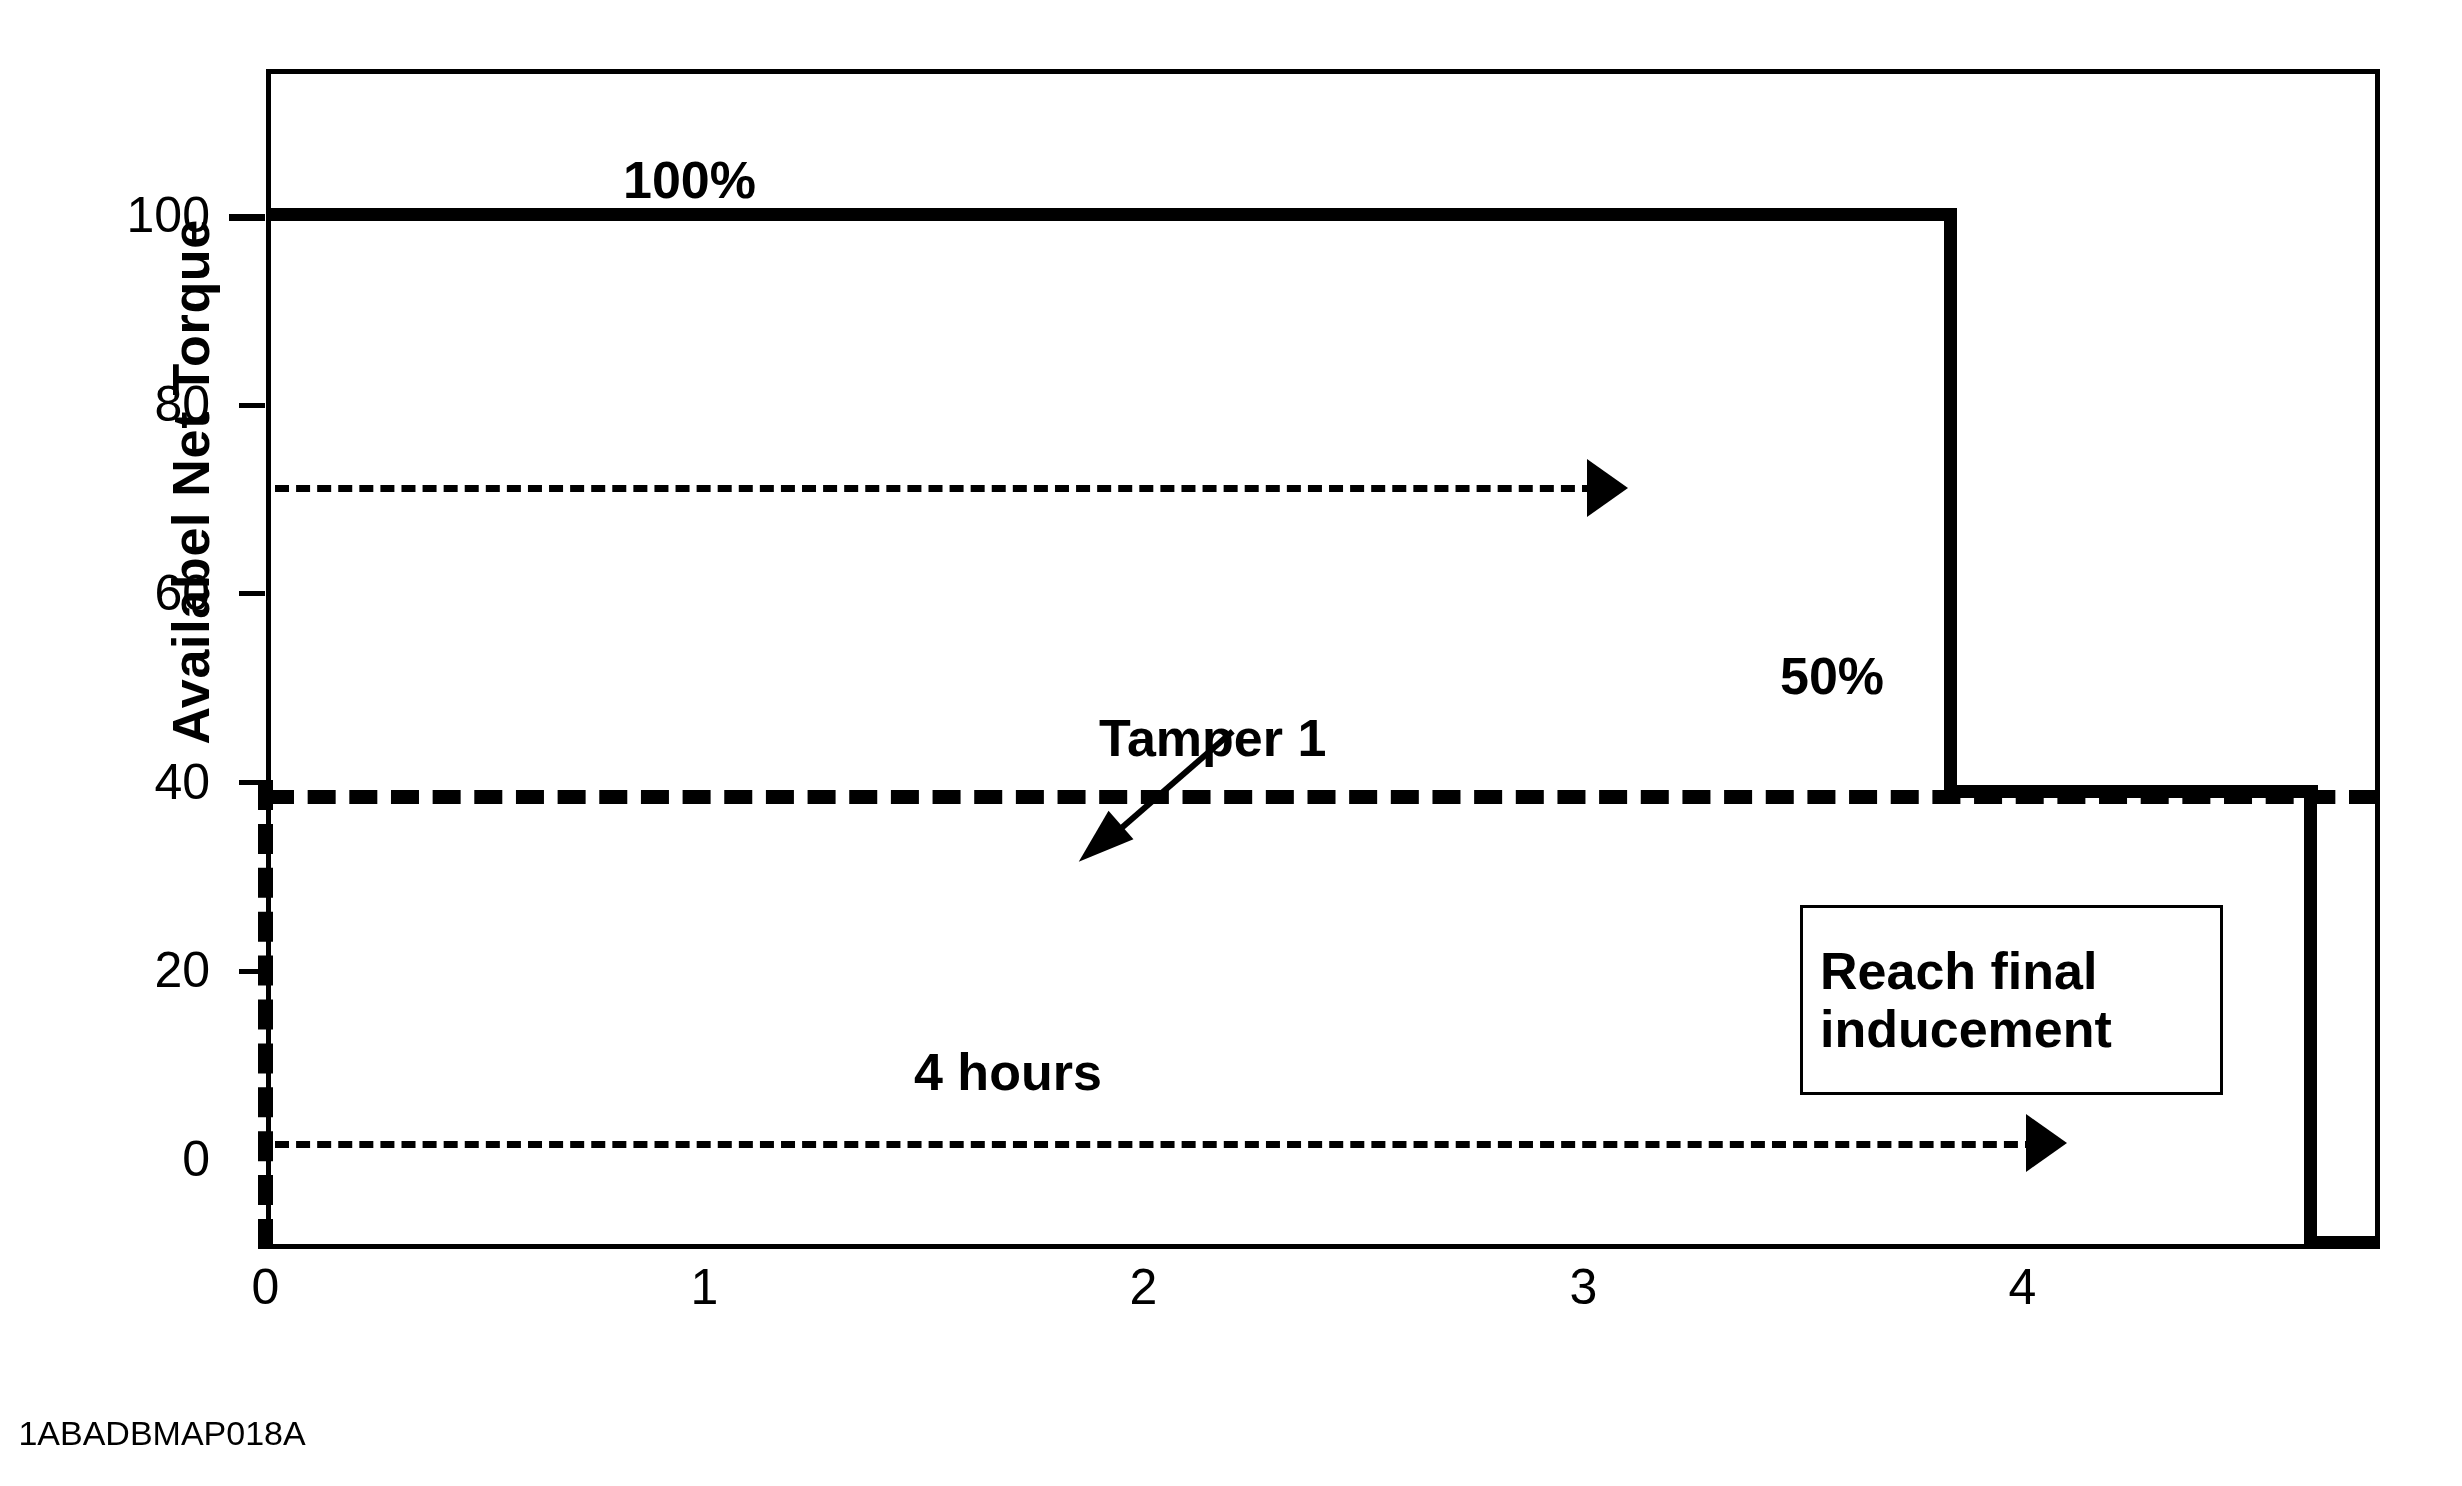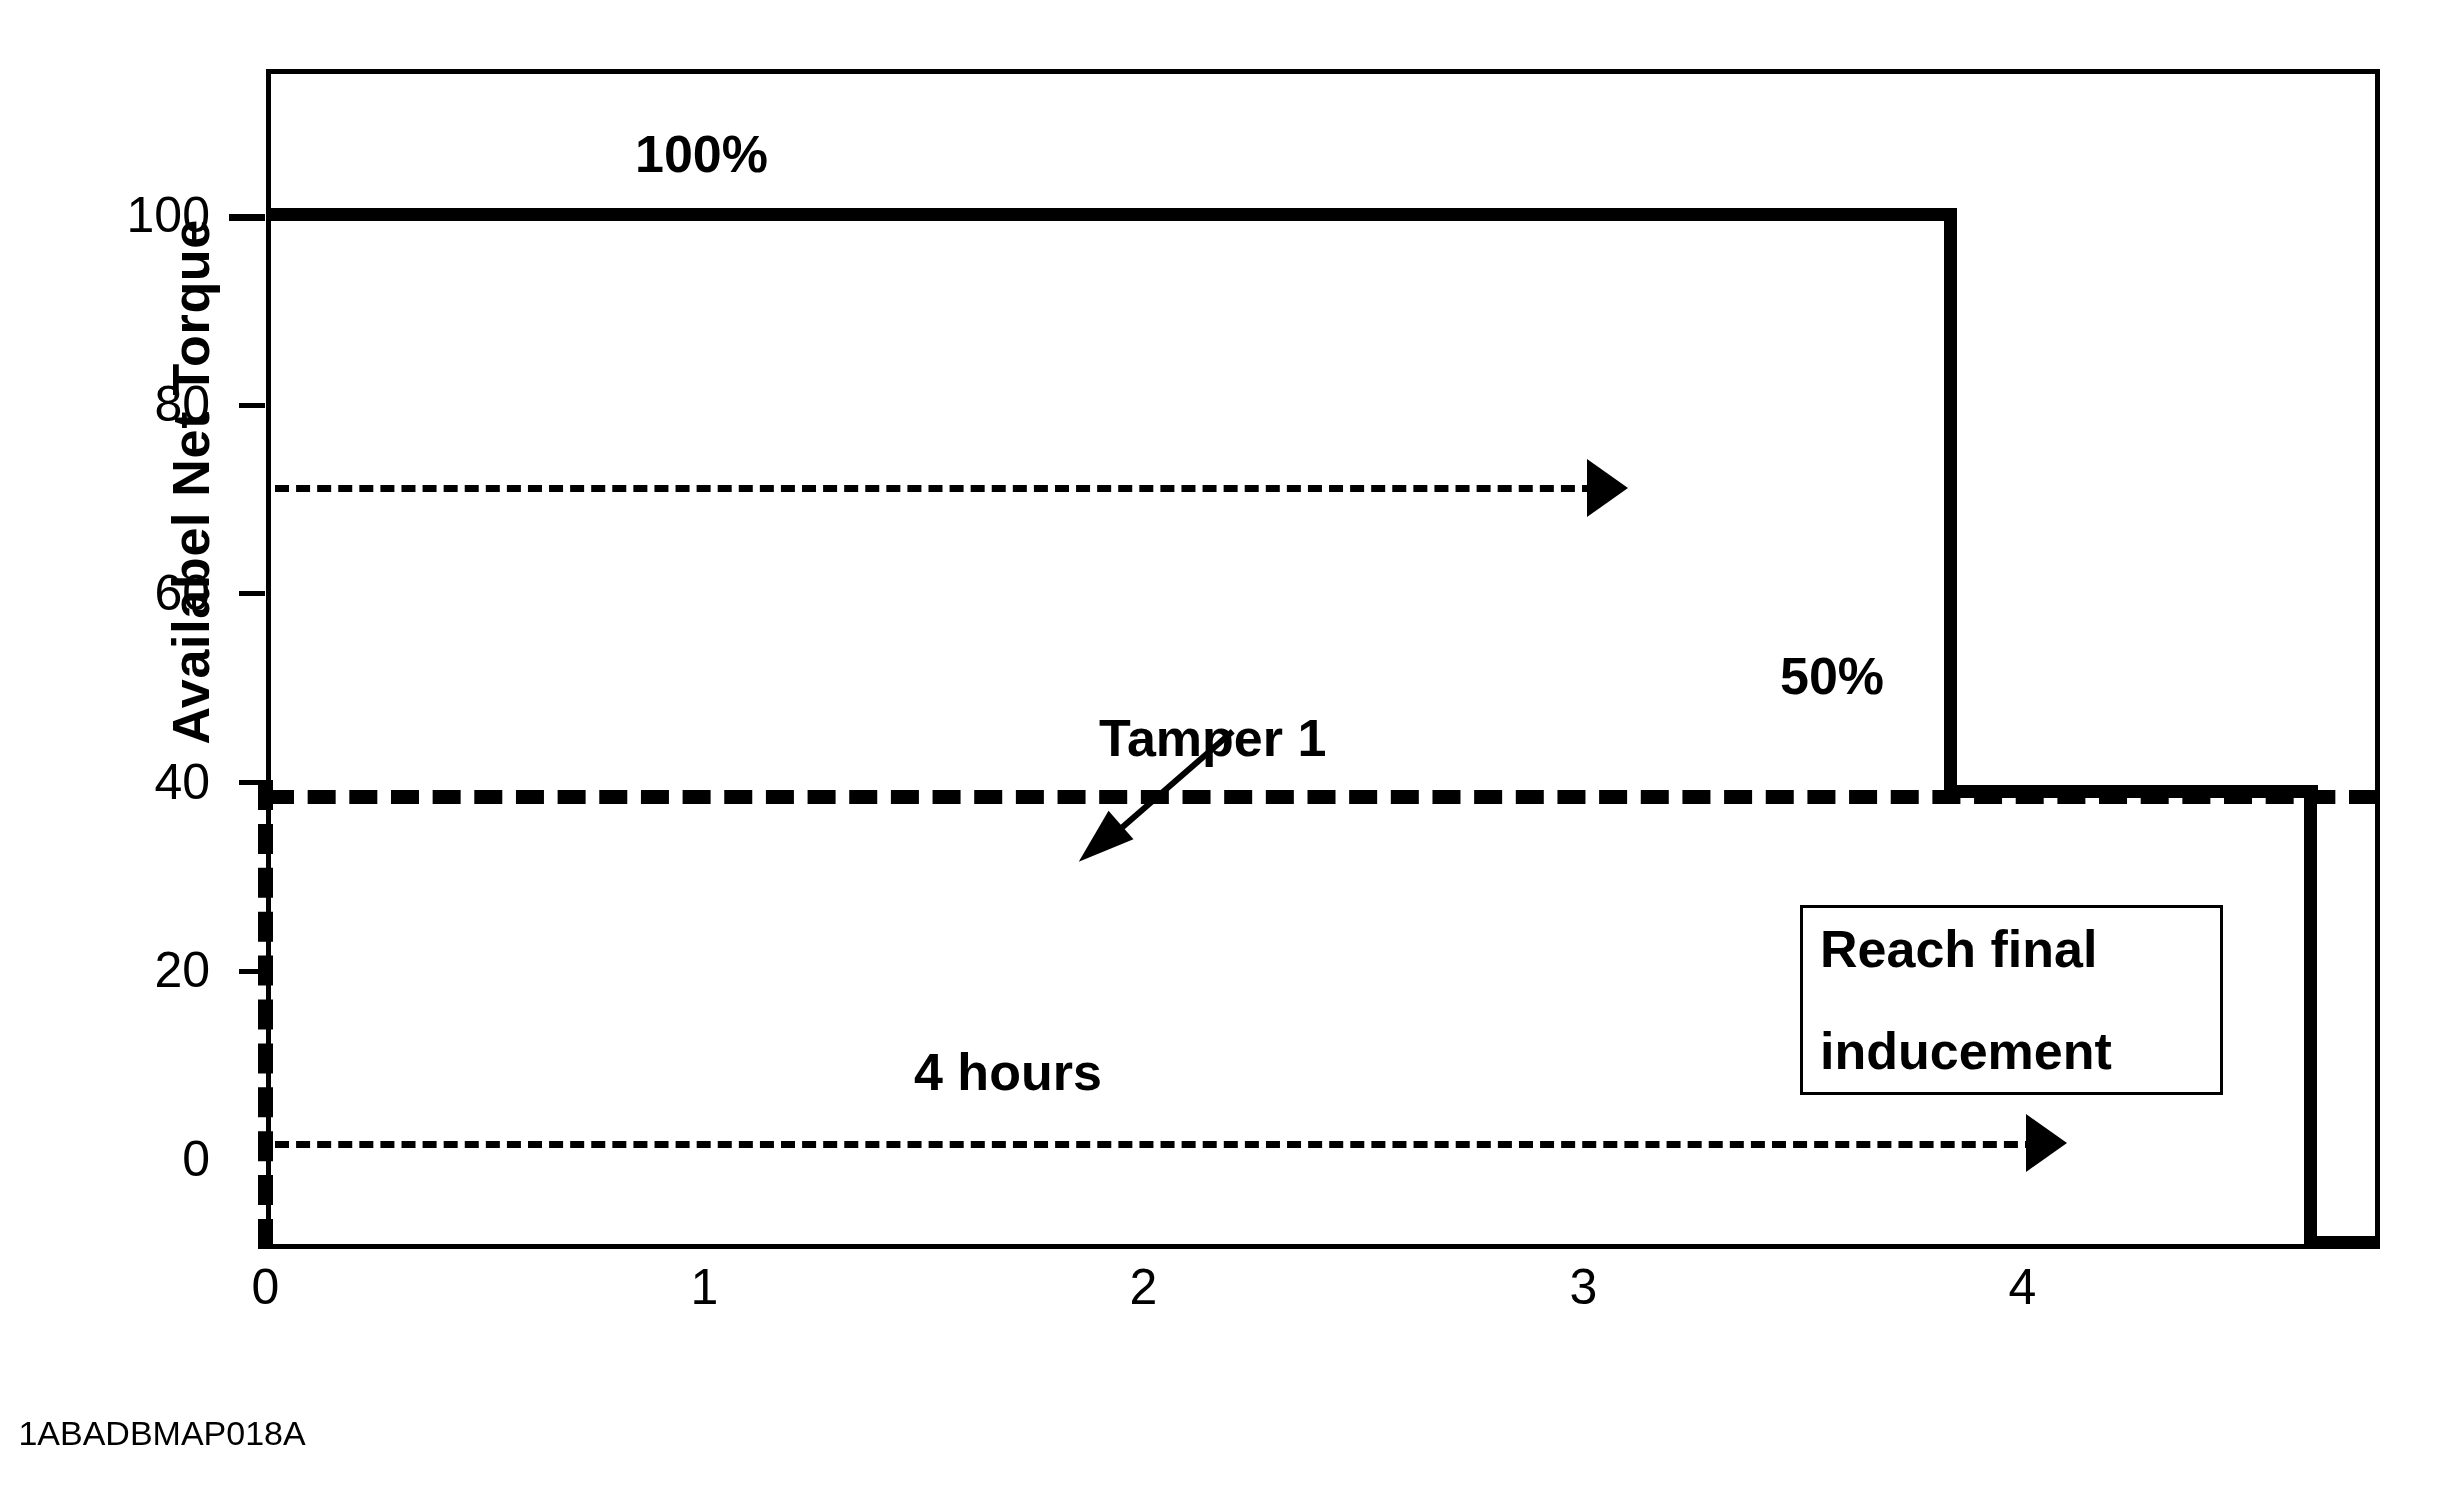--- a/index.html
+++ b/index.html
@@ -47,21 +47,21 @@
 
   
   .pointer-line{position:absolute;background:#000;height:5.9px;transform-origin:left center;}
   .pointer-head{position:absolute;width:0;height:0;
                 border-top:19.7px solid transparent;border-bottom:19.7px solid transparent;
                 border-right:56px solid #000;transform-origin:right center;}
 
   
   .callout{position:absolute;border:3.9px solid #000;background:#fff;
            box-sizing:border-box;display:flex;flex-direction:column;
-           justify-content:space-between;padding:12px 17px;}
+           justify-content:center;padding:12px 17px;}
   .callout div{font-size:52px;font-weight:bold;line-height:1.12;white-space:nowrap;}
 
   
   .code{position:absolute;left:18.4px;top:1408px;font-size:34px;
         font-family:"Liberation Sans","DejaVu Sans",sans-serif;margin-top:6px;}
 </style>
 </head>
 <body>
 
 <div id="root">
@@ -103,21 +103,21 @@
 
   <div class="dash-thick" style="left:266px;top:790px;width:2111px;"></div>
 
   <div class="dash-thin" style="left:275px;top:485px;width:1321px;"></div>
   <div class="arrowhead" style="left:1587px;top:459px;"></div>
 
   <div class="dash-thin" style="left:275px;top:1141px;width:1764px;"></div>
   <div class="arrowhead" style="left:2026px;top:1114px;"></div>
   <div class="ann ann-big" style="left:914px;top:1042px;">4 hours</div>
 
-  <div class="ann ann-big" style="left:623px;top:124px;margin-left:12px;">100%</div>
+  <div class="ann ann-big" style="left:623px;top:150px;">100%</div>
 
   <div class="ann ann-big" style="left:1780px;top:646px;">50%</div>
 
   <div class="ann ann-big" style="left:1099px;top:708px;">Tamper 1</div>
 
   <div class="pointer-line" style="left:1118px;top:828px;width:152px;
        transform:rotate(-41deg);transform-origin:left center;"></div>
   <div class="pointer-head" style="left:1065px;top:806px;
        transform:rotate(-41deg);transform-origin:right center;"></div>
 

